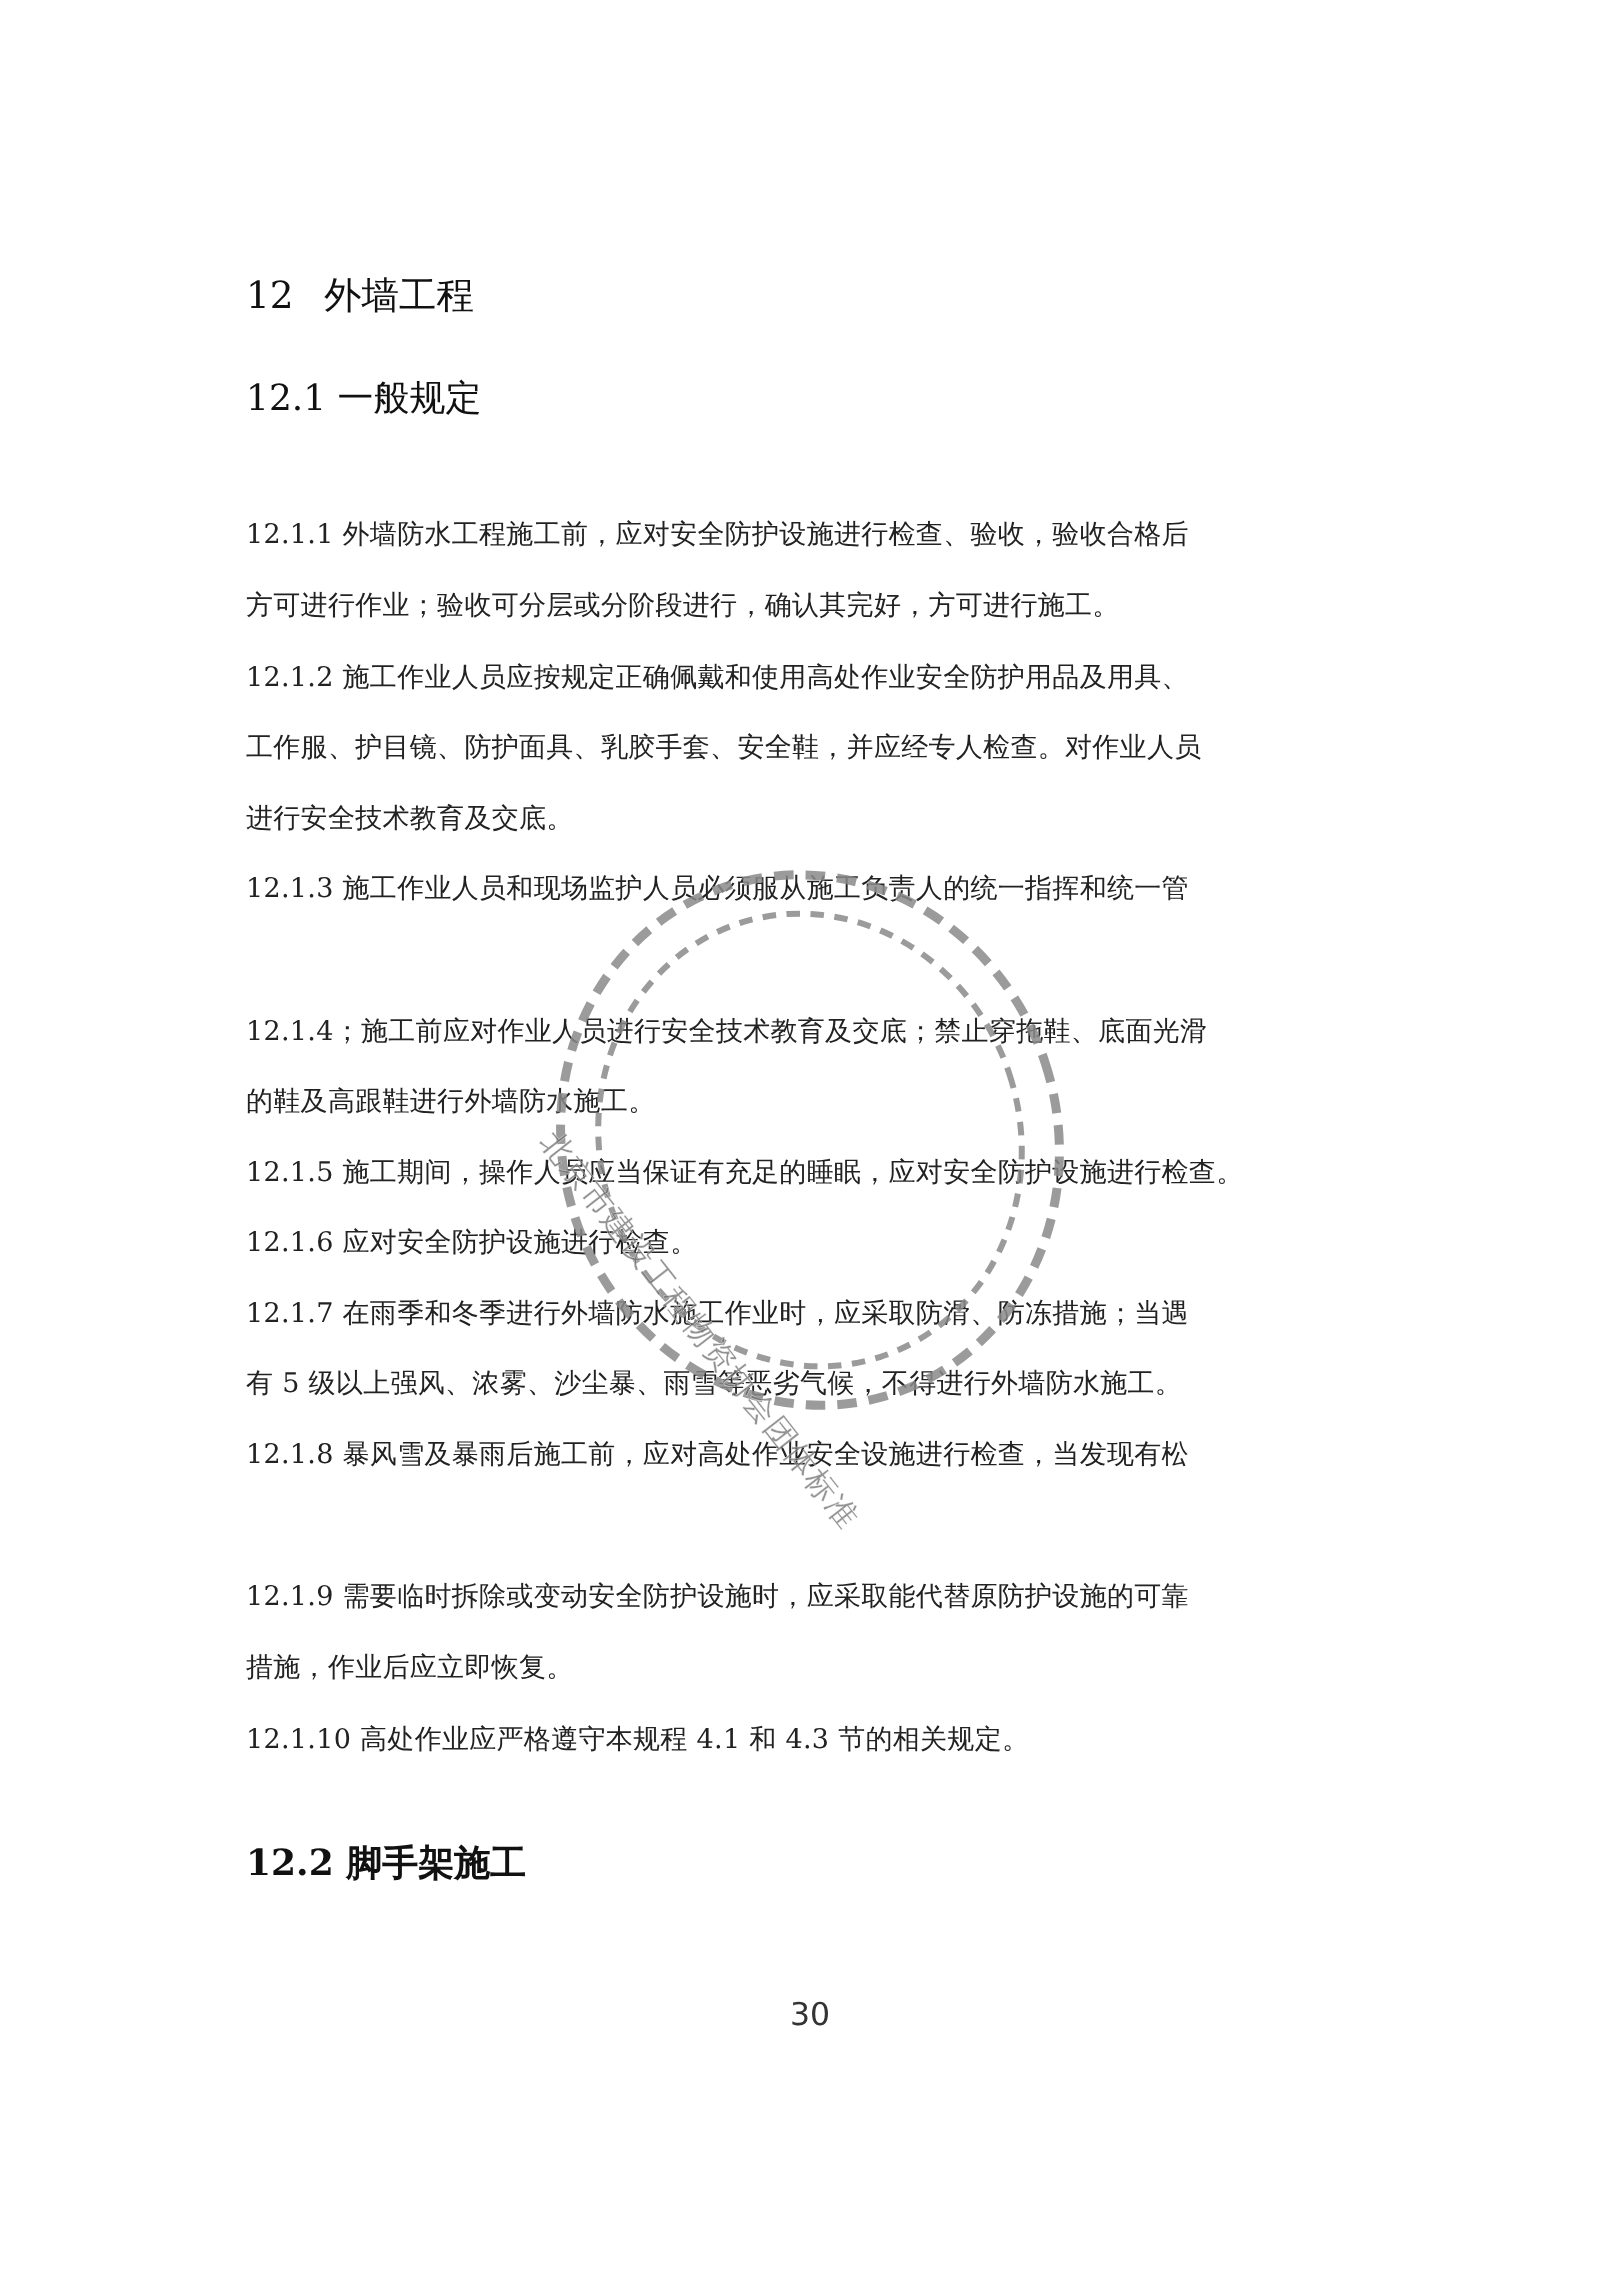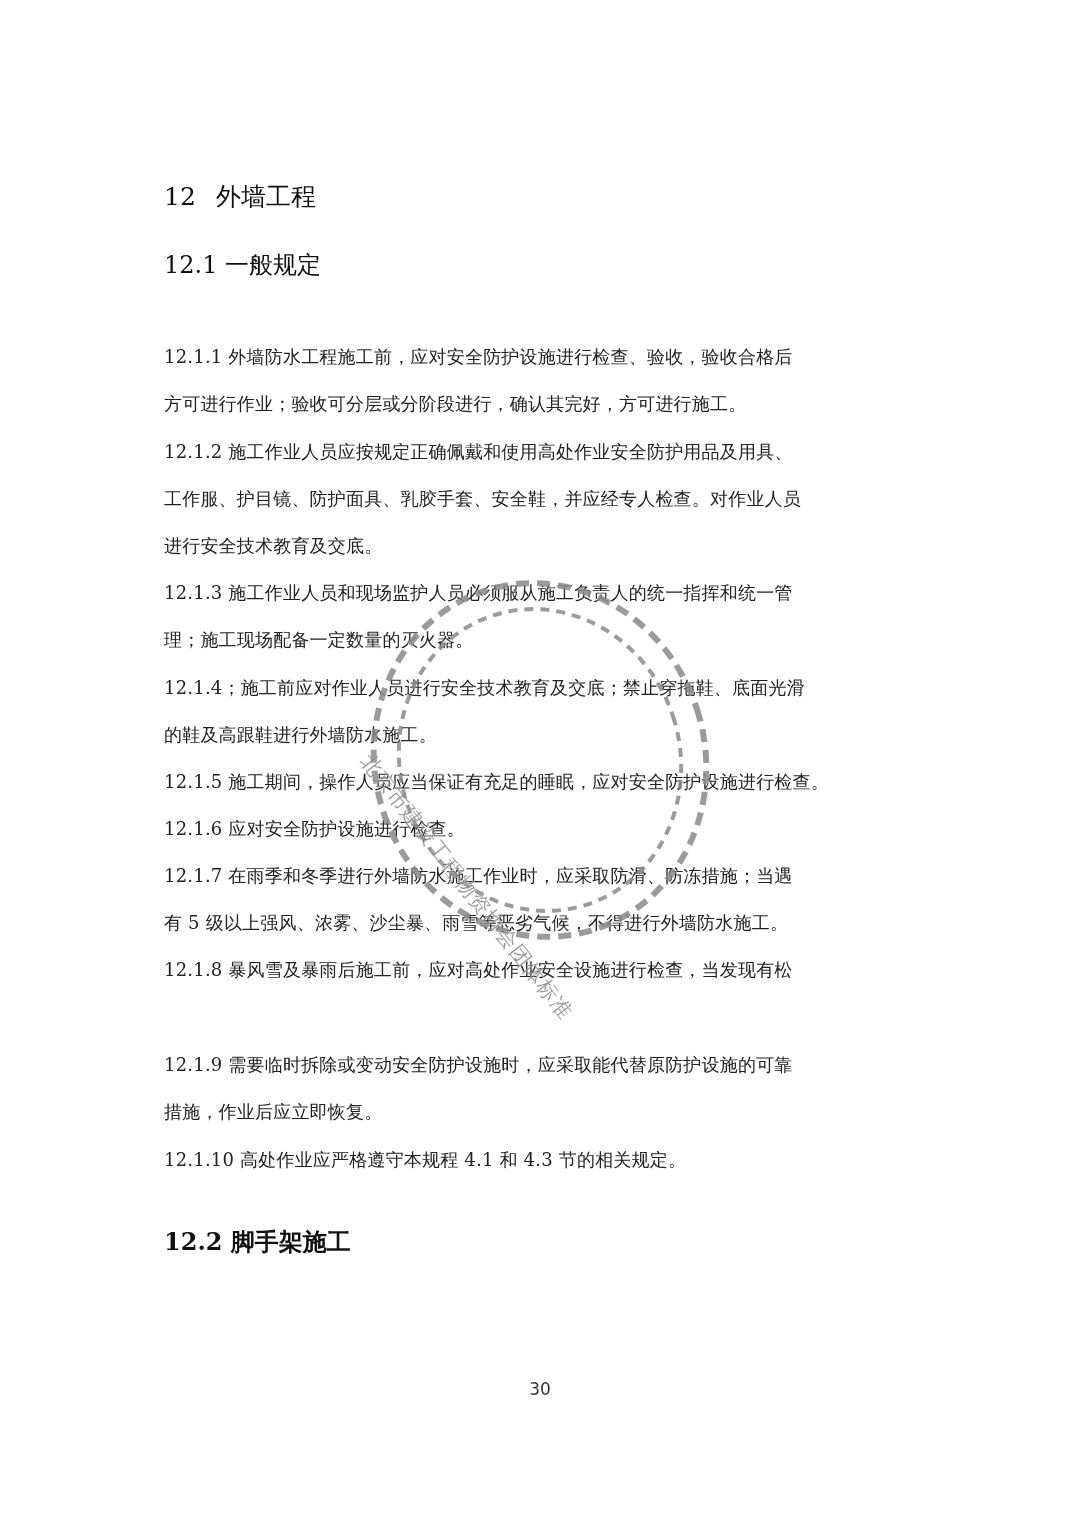--- a/index.html
+++ b/index.html
@@ -47,24 +47,24 @@
       font-size: 24px;
       line-height: 32px;
       color: #111;
       white-space: nowrap;
     }
     .h2.bold { font-weight: bold; }
     .pagenum {
       position: absolute;
       left: 0;
       width: 1080px;
-      top: 1379px;
+      top: 1331px;
       text-align: center;
       font-family: "DejaVu Sans", "Liberation Sans", sans-serif;
-      font-size: 17px;
+      font-size: 21px;
       color: #333;
     }
     .stamp {
       position: absolute;
       left: 340px;
       top: 560px;
       width: 400px;
       height: 400px;
       pointer-events: none;
     }
@@ -94,21 +94,20 @@
   </div>
 
   <div class="h2" style="top:249px;">12.1 一般规定</div>
 
   <div class="line" style="top:343px;">12.1.1 外墙防水工程施工前，应对安全防护设施进行检查、验收，验收合格后</div>
   <div class="line" style="top:390px;">方可进行作业；验收可分层或分阶段进行，确认其完好，方可进行施工。</div>
   <div class="line" style="top:438px;">12.1.2 施工作业人员应按规定正确佩戴和使用高处作业安全防护用品及用具、</div>
   <div class="line" style="top:485px;">工作服、护目镜、防护面具、乳胶手套、安全鞋，并应经专人检查。对作业人员</div>
   <div class="line" style="top:532px;">进行安全技术教育及交底。</div>
   <div class="line" style="top:579px;">12.1.3 施工作业人员和现场监护人员必须服从施工负责人的统一指挥和统一管</div>
-  <div class="line" style="top:626px;">理；施工现场配备一定数量的灭火器。</div>
   <div class="line" style="top:674px;">12.1.4；施工前应对作业人员进行安全技术教育及交底；禁止穿拖鞋、底面光滑</div>
   <div class="line" style="top:721px;">的鞋及高跟鞋进行外墙防水施工。</div>
   <div class="line" style="top:768px;">12.1.5 施工期间，操作人员应当保证有充足的睡眠，应对安全防护设施进行检查。</div>
   <div class="line" style="top:815px;">12.1.6 应对安全防护设施进行检查。</div>
   <div class="line" style="top:862px;">12.1.7 在雨季和冬季进行外墙防水施工作业时，应采取防滑、防冻措施；当遇</div>
   <div class="line" style="top:909px;">有 5 级以上强风、浓雾、沙尘暴、雨雪等恶劣气候，不得进行外墙防水施工。</div>
   <div class="line" style="top:956px;">12.1.8 暴风雪及暴雨后施工前，应对高处作业安全设施进行检查，当发现有松</div>
   <div class="line" style="top:1051px;">12.1.9 需要临时拆除或变动安全防护设施时，应采取能代替原防护设施的可靠</div>
   <div class="line" style="top:1098px;">措施，作业后应立即恢复。</div>
   <div class="line" style="top:1146px;">12.1.10 高处作业应严格遵守本规程 4.1 和 4.3 节的相关规定。</div>

